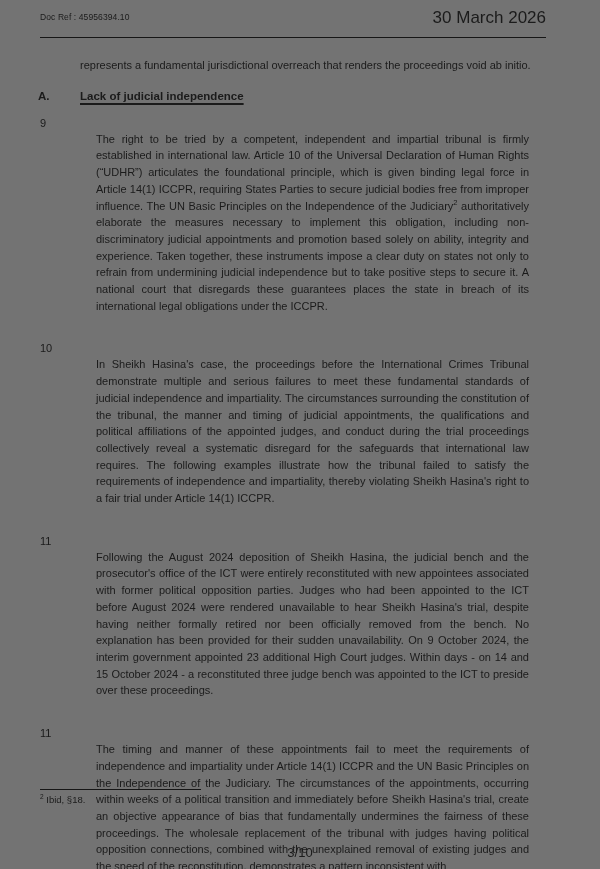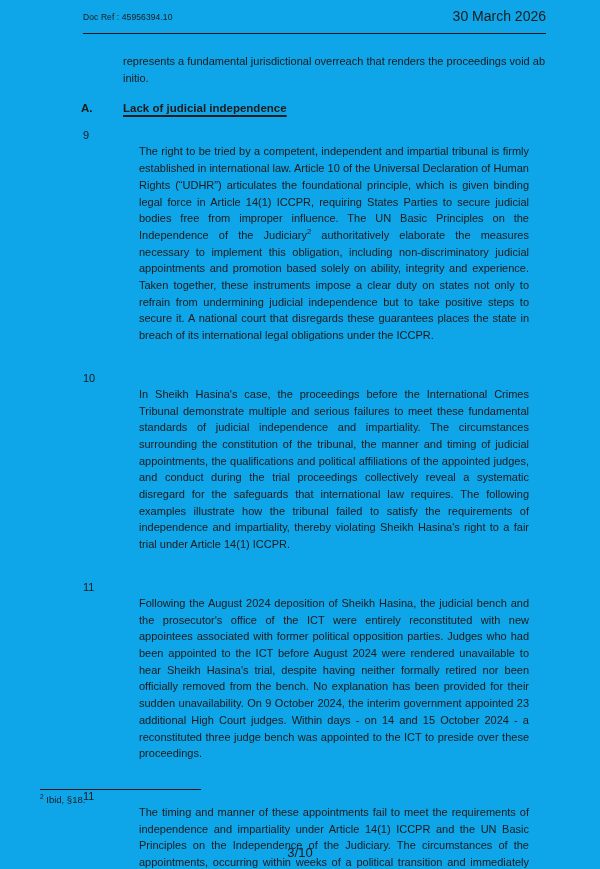--- a/index.html
+++ b/index.html
@@ -1,34 +1,33 @@
 <!DOCTYPE html>
 <html><head>
 <meta charset="utf-8">
 <style>
   html, body { margin: 0; padding: 0; background: #ffffff; }
   .page {
     position: relative;
     width: 600px;
     height: 869px;
-    background: #0ea5e9;
+    background: #737373;
     color: #1b1b1b;
     font-family: "Liberation Sans", "DejaVu Sans", sans-serif;
     overflow: hidden;
     box-sizing: border-box;
-    padding-left: 43px;
   }
   .page-header {
     display: flex;
     justify-content: space-between;
     align-items: flex-start;
     padding: 8px 54px 0 40px;
   }
   .doc-ref { font-size: 8.5px; padding-top: 4px; letter-spacing: 0.1px; }
-  .date { font-size: 14px; }
+  .date { font-size: 17px; }
   .header-rule {
     height: 0;
     border-top: 1.6px solid #161616;
     margin: 9px 54px 0 40px;
   }
   .continuation {
     margin: 19px 55px 16px 80px;
     font-size: 11px;
     line-height: 16.7px;
     text-align: justify;

